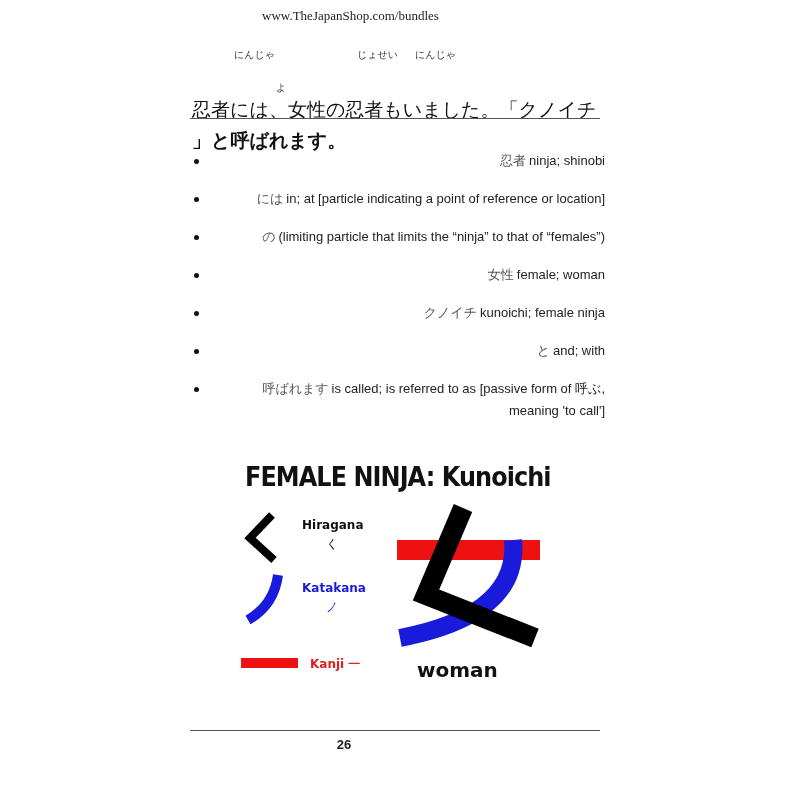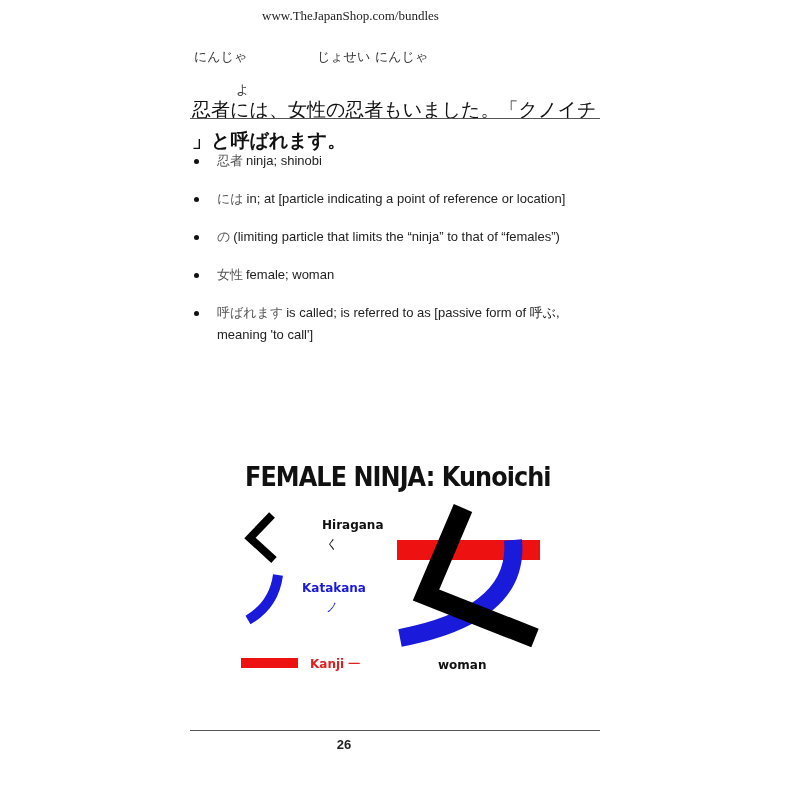--- a/index.html
+++ b/index.html
@@ -2,23 +2,23 @@
 <html><head>
   <meta charset="utf-8">
   <style>
     html, body { margin: 0; padding: 0; background: #ffffff; }
     body { width: 793px; height: 800px; position: relative; overflow: hidden; font-family: "DejaVu Sans", sans-serif; color: #111; }
     .header-url { position: absolute; top: 8px; left: 0; width: 701px; text-align: center; font-family: "Liberation Serif", serif; font-size: 13px; color: #222; }
     .title-block { position: absolute; left: 192px; top: 44px; width: 410px; }
     .title-line { position: relative; font-family: "DejaVu Sans", sans-serif; font-size: 19px; line-height: 22px; white-space: nowrap; color: #111; margin-top: 40px; }
     .title-line1 { position: absolute; top: 14px; left: 0; }
     .title-line2 { position: absolute; top: 45px; left: 0; font-weight: bold; }
-    .ruby { position: absolute; font-size: 13px; color: #333; white-space: nowrap; }
+    .ruby { position: absolute; font-size: 10px; color: #333; white-space: nowrap; margin-left: 40px; }
     .rule { position: absolute; left: 190px; width: 410px; height: 1px; background: #555; }
-    .bullets { position: absolute; left: 190px; top: 150px; width: 415px; margin: 0; padding: 0; list-style: none; }
+    .bullets { position: absolute; left: 190px; top: 150px; width: 415px; margin: 0; padding: 0; list-style: none; text-align: right; }
     .bullet { position: relative; padding-left: 27px; font-family: "Liberation Sans", sans-serif; font-size: 13px; line-height: 22px; color: #222; margin-bottom: 16px; }
     .bullet::before { content: ""; position: absolute; left: 4px; top: 9px; width: 5px; height: 5px; border-radius: 50%; background: #111; }
     .jp { font-family: "DejaVu Serif", serif; color: #555; font-size: 13px; margin-right: 3px; }
     .graphic { position: absolute; left: 230px; top: 460px; width: 340px; height: 230px; }
     .g-title { position: absolute; left: 15px; top: 2px; font-family: "DejaVu Sans", sans-serif; font-weight: bold; font-size: 26px; letter-spacing: -1px; transform: scaleX(0.92); transform-origin: left; color: #111; white-space: nowrap; }
     .lbl { position: absolute; font-family: "DejaVu Sans", sans-serif; font-weight: bold; font-size: 12px; white-space: nowrap; }
     .page-num { position: absolute; top: 737px; left: 0; width: 688px; text-align: center; font-family: "Liberation Sans", sans-serif; font-weight: bold; font-size: 13px; color: #222; }
   </style>
 </head>
 <body>
@@ -33,41 +33,43 @@
   <span class="ruby" style="left:44px;top:37px;">よ</span>
   <div class="title-line title-line2">」と呼ばれます。</div>
 </div>
 <div class="rule" style="top:118px;"></div>
 
 <ul class="bullets">
   <li class="bullet"><span class="jp">忍者</span><span>ninja; shinobi</span></li>
   <li class="bullet"><span class="jp">には</span><span>in; at [particle indicating a point of reference or location]</span></li>
   <li class="bullet"><span class="jp">の</span><span>(limiting particle that limits the “ninja” to that of “females”)</span></li>
   <li class="bullet"><span class="jp">女性</span><span>female; woman</span></li>
+  <li class="bullet"><span class="jp">クノイチ</span><span>kunoichi; female ninja</span></li>
+  <li class="bullet"><span class="jp">と</span><span>and; with</span></li>
   <li class="bullet"><span class="jp">呼ばれます</span><span>is called; is referred to as [passive form of 呼ぶ, meaning 'to call']</span></li>
 </ul>
 
 <div class="graphic">
   <div class="g-title">FEMALE NINJA: Kunoichi</div>
 
   <svg width="340" height="230" style="position:absolute;left:0;top:0;">
 
     <polyline points="42,55 20,78 44,100" fill="none" stroke="#000" stroke-width="8" stroke-linejoin="miter"></polyline>
 
     <path d="M48,115 Q44,145 18,160" fill="none" stroke="#1a1adb" stroke-width="10"></path>
 
     <rect x="11" y="198" width="57" height="10" fill="#ee1111"></rect>
 
     <rect x="167" y="80" width="143" height="20" fill="#ee1111"></rect>
     <path d="M283,80 Q290,155 170,178" fill="none" stroke="#1a1adb" stroke-width="18"></path>
     <polyline points="233,48 196,135 305,178" fill="none" stroke="#000" stroke-width="20" stroke-linejoin="miter"></polyline>
   </svg>
 
-  <div class="lbl" style="left:72px;top:58px;color:#111;margin-left:20px;">Hiragana</div>
+  <div class="lbl" style="left:72px;top:58px;color:#111;">Hiragana</div>
   <div class="lbl" style="left:96px;top:76px;color:#111;font-weight:normal;">く</div>
   <div class="lbl" style="left:72px;top:121px;color:#1a1adb;">Katakana</div>
   <div class="lbl" style="left:96px;top:139px;color:#1a1adb;font-weight:normal;">ノ</div>
   <div class="lbl" style="left:80px;top:196px;color:#e02020;">Kanji 一</div>
-  <div class="lbl" style="left:208px;top:198px;color:#111;font-size:12px;">woman</div>
+  <div class="lbl" style="left:187px;top:198px;color:#111;font-size:20px;">woman</div>
 </div>
 
 <div class="rule" style="top:730px;"></div>
 <div class="page-num">26</div>
 
 </body></html>

